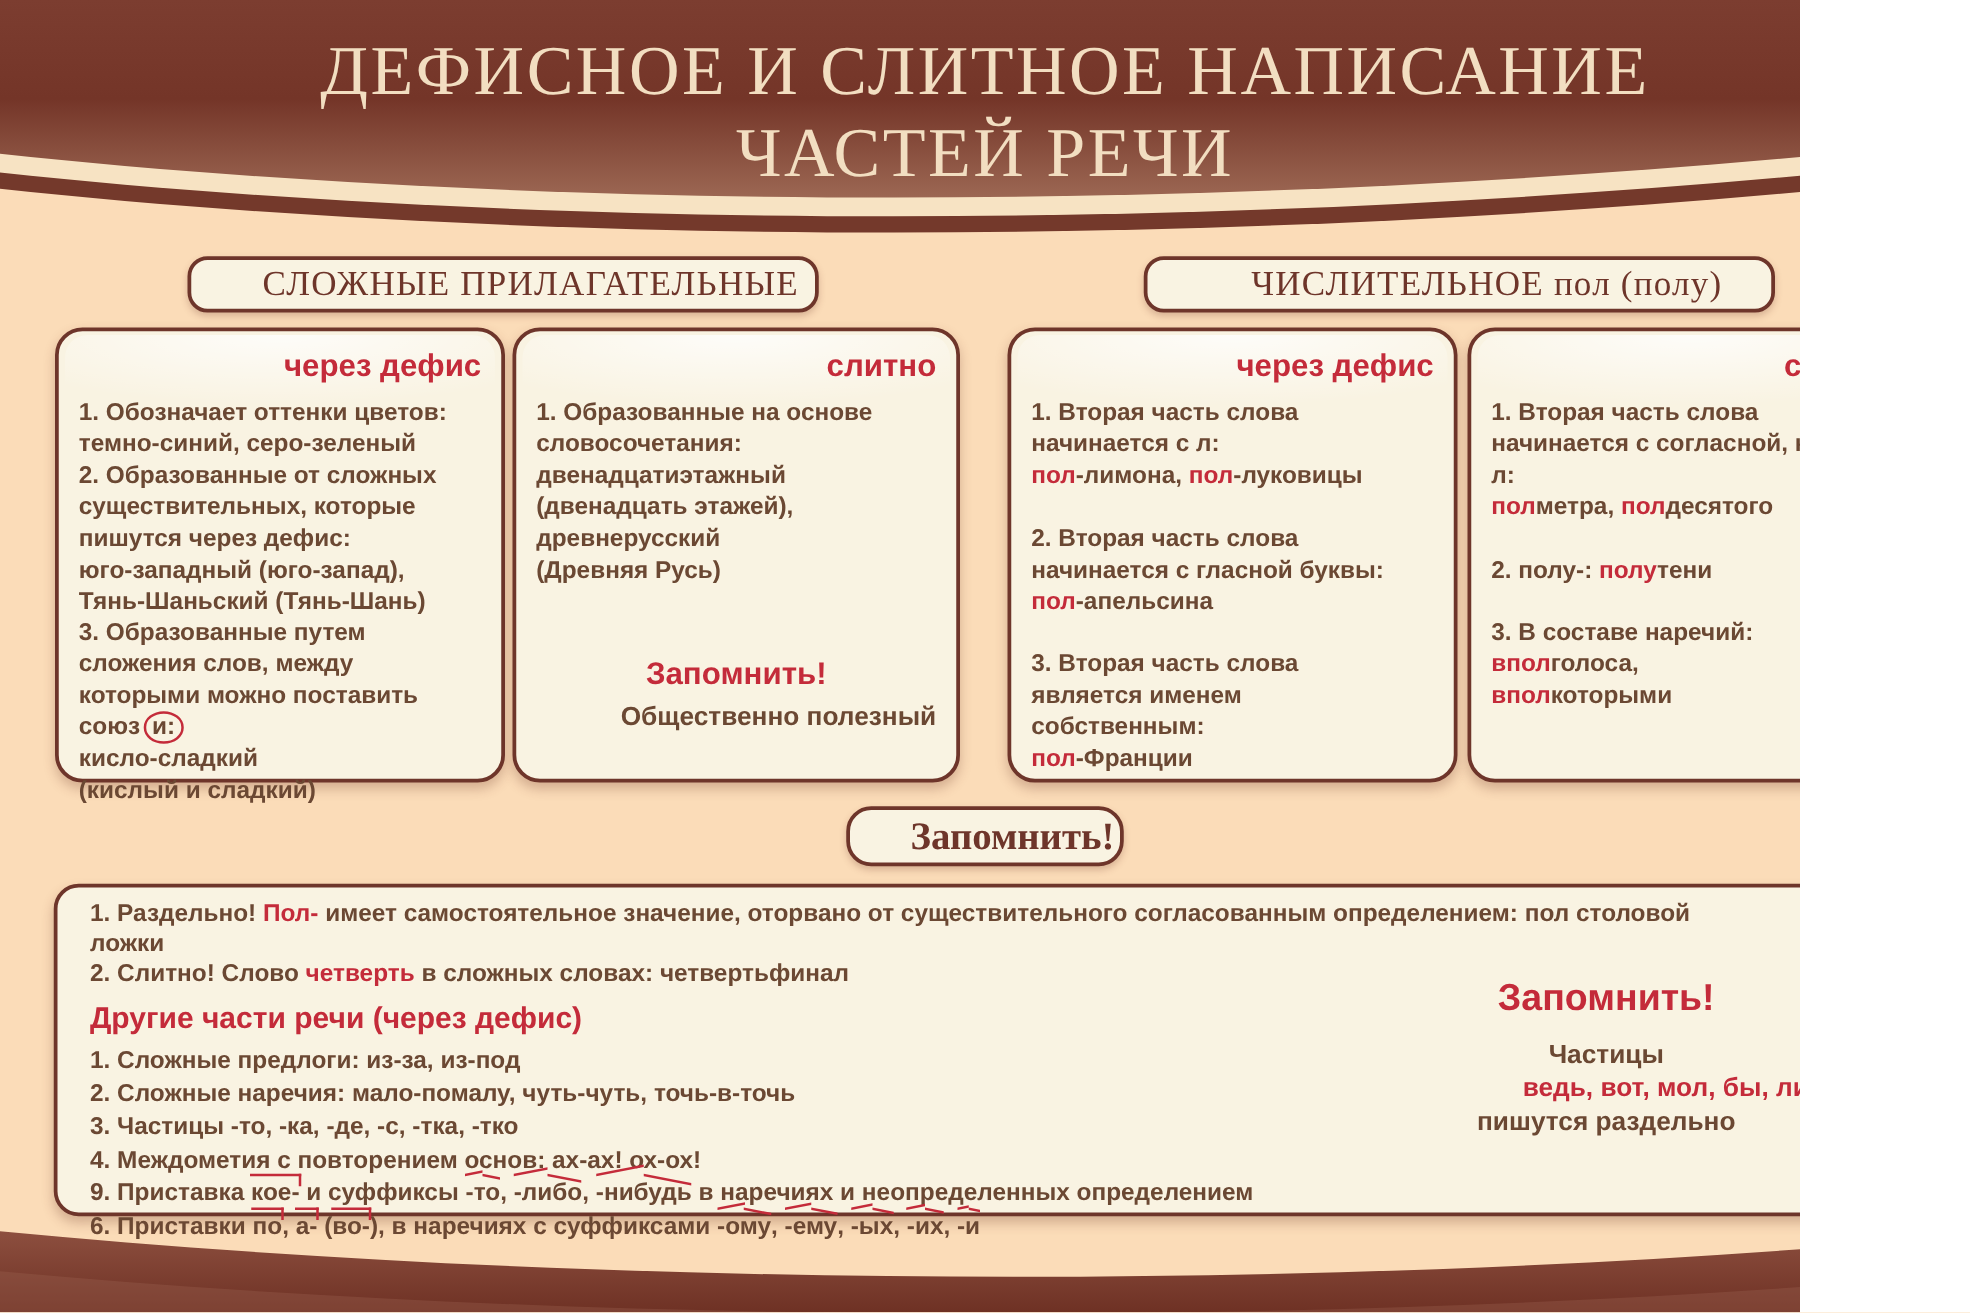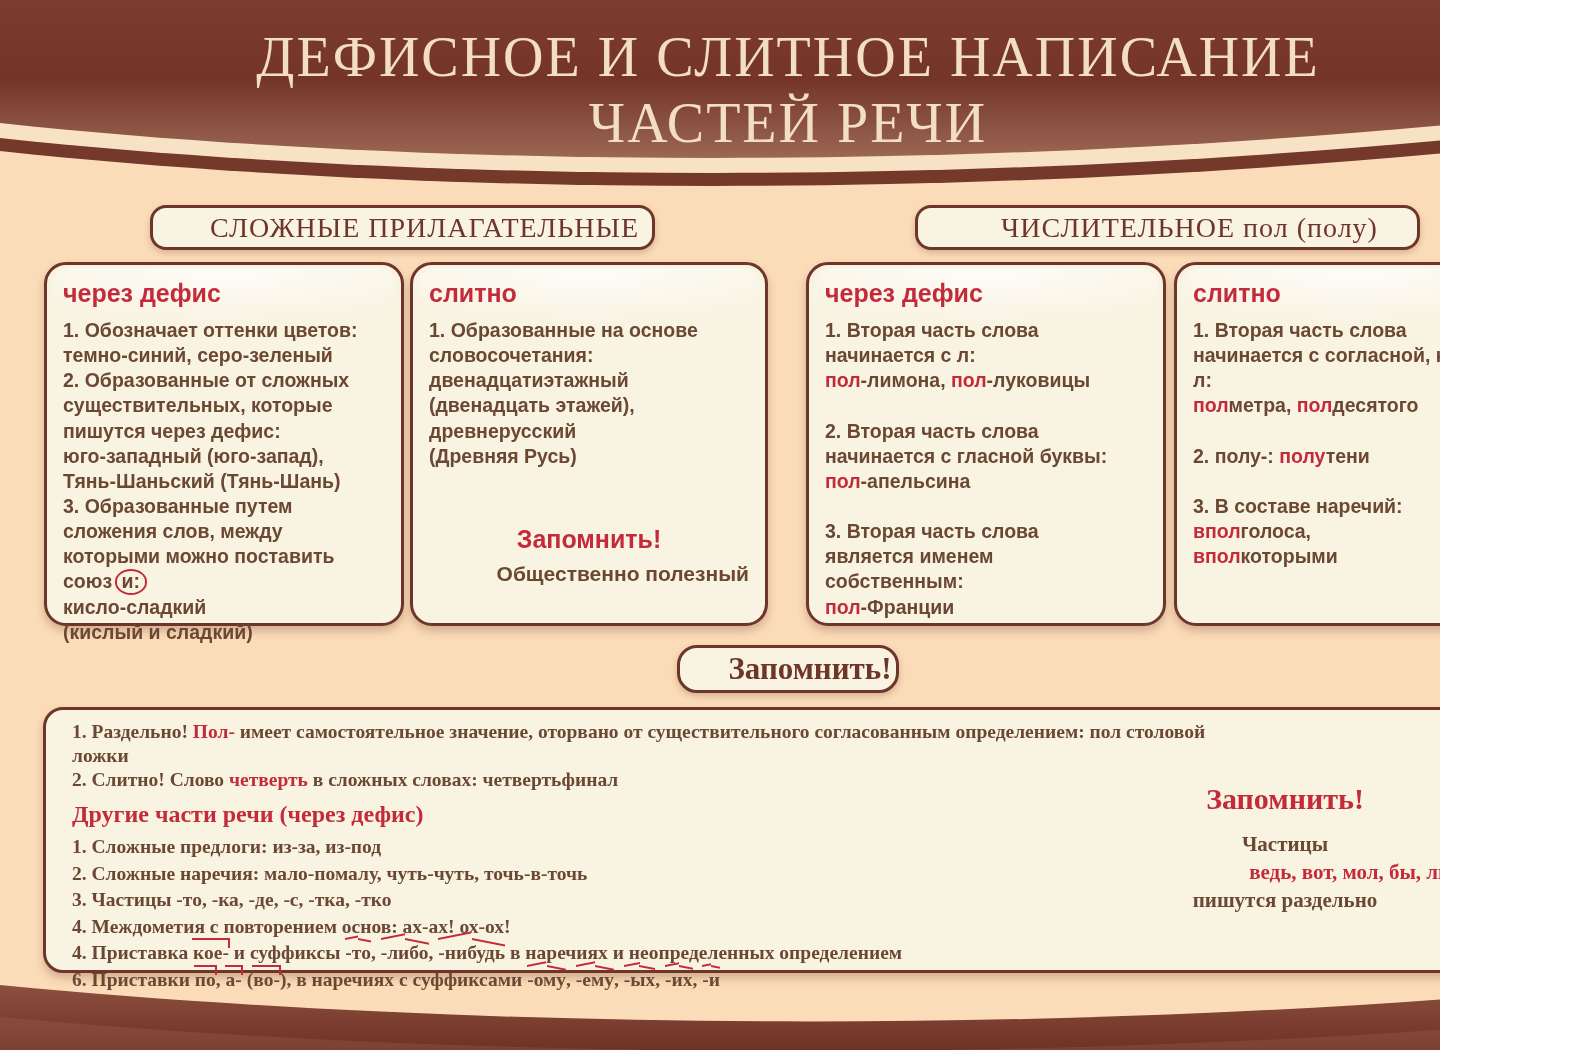--- a/index.html
+++ b/index.html
@@ -46,38 +46,38 @@
     content:""; position:absolute; left:5px; right:5px; top:3px; height:72px;
     background:radial-gradient(ellipse 95% 100% at 50% 0, rgba(255,255,255,.8) 0%, rgba(255,255,255,0) 78%);
     border-radius:18px; pointer-events:none;
   }
   .panel-top{top:262px; height:364px;}
   .p1{left:44px;  width:360px;}
   .p2{left:410px; width:358px;}
   .p3{left:806px; width:360px;}
   .p4{left:1174px;width:360px;}
   .panel-head{
-    position:relative; text-align:left; color:var(--red);
+    position:relative; text-align:right; color:var(--red);
     font-weight:bold; font-size:25px; margin:4px 0 10px;
   }
   .panel-body{
     position:relative; color:var(--brown); font-weight:bold;
     font-size:19.5px; line-height:1.29; white-space:pre-line;
   }
   .red{color:var(--red);}
   .circled{
     display:inline-block; border:2px solid var(--red); border-radius:50%;
     padding:0 5px 1px; margin:-2px 0 -2px -3px; line-height:1.05;
   }
   .p2-remember{position:relative; margin-top:56px; text-align:center;}
   .p2-remember .rem-title{color:var(--red); font-weight:bold; font-size:25px;}
   .p2-remember .rem-ex{color:var(--brown); font-weight:bold; font-size:21px; margin-top:8px;text-align:right;}
   .bpanel{
     left:43px; top:707px; width:1483px; height:266px;
-    padding:10px 26px; border-radius:20px;font-family:Liberation Serif, serif;
+    padding:10px 26px; border-radius:20px;
   }
   .bpanel::before{display:none;}
   .bp-line{color:var(--brown); font-weight:bold; font-size:19.5px; line-height:1.22; white-space:pre-line;}
   .bp-other{color:var(--red); font-weight:bold; font-size:24px; margin:10px 0 6px;}
   .bp-list .bp-item{color:var(--brown); font-weight:bold; font-size:19.5px; line-height:1.36; white-space:pre;}
   .bp-remember{
     position:absolute; right:38px; top:72px; width:400px; text-align:center;
   }
   .bp-remember .brem-title{color:var(--red); font-weight:bold; font-size:30px; margin-bottom:16px;}
   .bp-remember .brem-l1{color:var(--brown); font-weight:bold; font-size:21px;}
@@ -203,21 +203,21 @@
 ложки</span></div>
     <div class="bp-line"><span>2. Слитно! Слово </span><span class="red">четверть</span><span> в сложных словах: четвертьфинал</span></div>
 
     <div class="bp-other">Другие части речи (через дефис)</div>
 
     <div class="bp-list">
       <div class="bp-item">1. Сложные предлоги: из-за, из-под</div>
       <div class="bp-item">2. Сложные наречия: мало-помалу, чуть-чуть, точь-в-точь</div>
       <div class="bp-item">3. Частицы -то, -ка, -де, -с, -тка, -тко</div>
       <div class="bp-item">4. Междометия с повторением основ: ах-ах! ох-ох!</div>
-      <div class="bp-item"><span>4. Приставка </span><span class="pfx">кое-</span><span> и суффиксы </span><span class="sfx">-то</span><span>, </span><span class="sfx">-либо</span><span>, </span><span class="sfx">-нибудь</span><span> в наречиях и неопределенных определением</span></div>
+      <div class="bp-item"><span>9. Приставка </span><span class="pfx">кое-</span><span> и суффиксы </span><span class="sfx">-то</span><span>, </span><span class="sfx">-либо</span><span>, </span><span class="sfx">-нибудь</span><span> в наречиях и неопределенных определением</span></div>
       <div class="bp-item"><span>6. Приставки </span><span class="pfx">по</span><span>, </span><span class="pfx">а-</span><span> (</span><span class="pfx">во-</span><span>), в наречиях с суффиксами </span><span class="sfx">-ому</span><span>, </span><span class="sfx">-ему</span><span>, </span><span class="sfx">-ых</span><span>, </span><span class="sfx">-их</span><span>, </span><span class="sfx">-и</span></div>
     </div>
 
     <div class="bp-remember">
       <div class="brem-title">Запомнить!</div>
       <div class="brem-l1">Частицы</div>
       <div class="brem-l2">ведь, вот, мол, бы, ли, же</div>
       <div class="brem-l3">пишутся раздельно</div>
     </div>
   </div>

